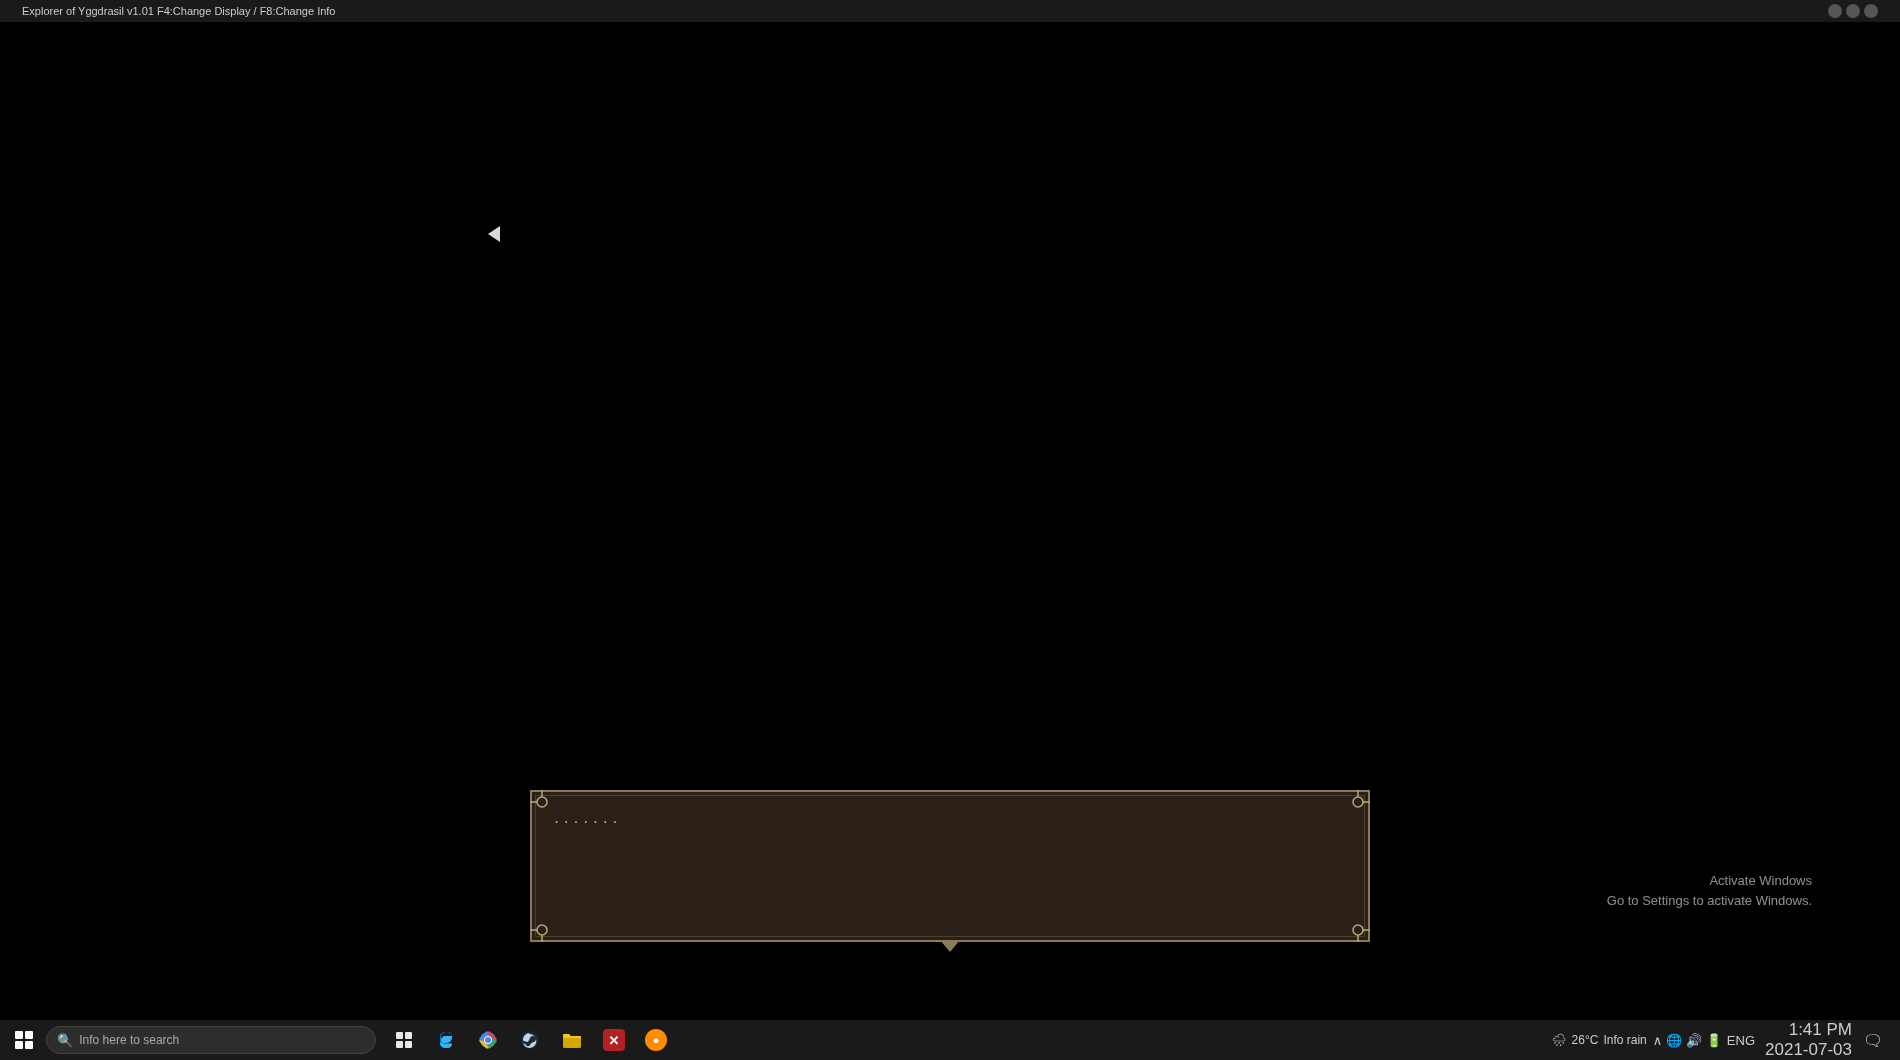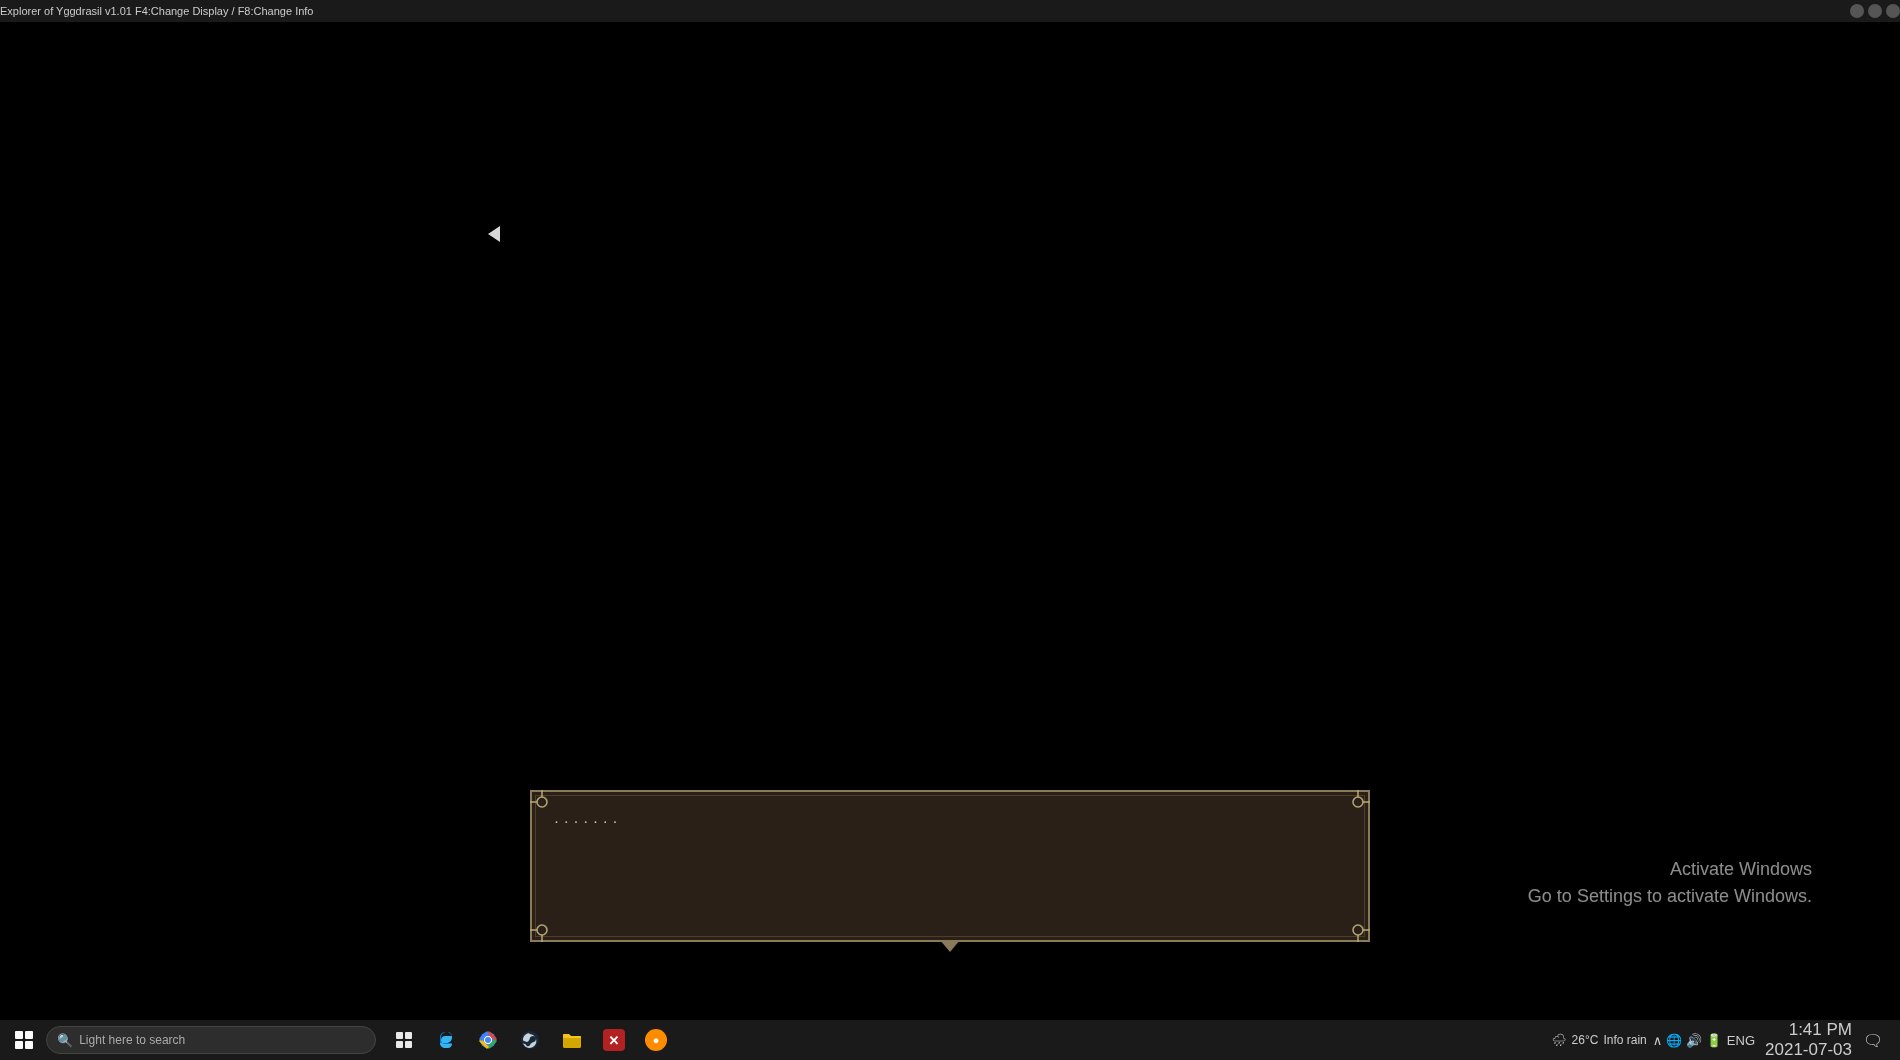--- a/index.html
+++ b/index.html
@@ -17,21 +17,21 @@
     
     #title-bar {
       position: absolute;
       top: 0;
       left: 0;
       width: 100%;
       height: 22px;
       background: #1a1a1a;
       display: flex;
       align-items: center;
-      padding: 0 0;
+      padding: 0 22px;
       z-index: 10;
     }
 
     #title-bar-text {
       color: #ccc;
       font-size: 11px;
       font-family: 'Segoe UI', sans-serif;
     }
 
     #title-bar-controls {
@@ -124,21 +124,21 @@
       letter-spacing: 0.5px;
       line-height: 1.6;
     }
 
     
     #activate-windows {
       position: absolute;
       bottom: 110px;
       right: 88px;
       color: rgba(255,255,255,0.55);
-      font-size: 18px;
+      font-size: 13px;
       font-family: 'Segoe UI', sans-serif;
       text-align: right;
       line-height: 1.5;
     }
 
     
     #taskbar {
       position: absolute;
       bottom: 0;
       left: 0;
@@ -351,21 +351,21 @@
     <div id="start-icon">
       <div class="start-square"></div>
       <div class="start-square"></div>
       <div class="start-square"></div>
       <div class="start-square"></div>
     </div>
   </div>
 
   <div id="search-bar">
     <span id="search-icon">🔍</span>
-    <span id="search-text">Light here to search</span>
+    <span id="search-text">Info here to search</span>
   </div>
 
   <div id="taskbar-icons">
 
     <div class="taskbar-icon">
       <div class="taskbar-icon-inner">
         <svg width="18" height="18" viewBox="0 0 18 18" fill="white">
           <rect x="1" y="1" width="7" height="7" rx="1" fill="white" opacity="0.9"></rect>
           <rect x="10" y="1" width="7" height="7" rx="1" fill="white" opacity="0.9"></rect>
           <rect x="1" y="10" width="7" height="7" rx="1" fill="white" opacity="0.9"></rect>

